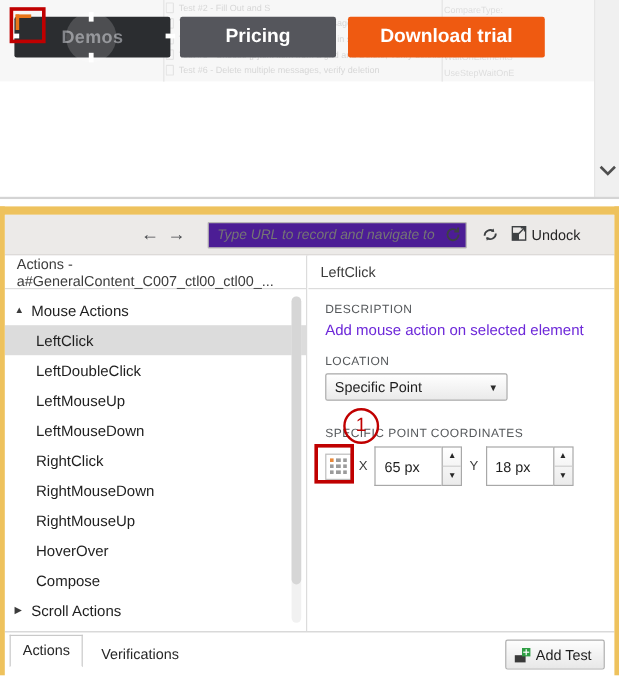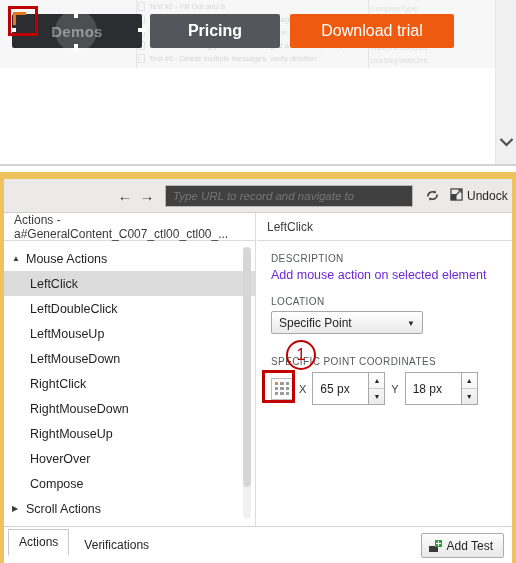--- a/index.html
+++ b/index.html
@@ -82,21 +82,21 @@
   .btn-pricing {
     position: absolute; left: 150px; top: 14px; width: 130px; height: 34px;
     background: #55565c; border-radius: 2px;
     display: flex; align-items: center; justify-content: center;
     color: #ffffff; font-size: 16px; font-weight: bold;
   }
   .btn-download {
     position: absolute; left: 290px; top: 14px; width: 164px; height: 34px;
     background: #ef5a11; border-radius: 2px;
     display: flex; align-items: center; justify-content: center;
-    color: #ffffff; font-size: 16px; font-weight: normal;
+    color: #ffffff; font-size: 16px; font-weight: bold;
   }
 
   
   .page-scroll {
     position: absolute; right: 0; top: 0; width: 21px; height: 166px;
     background: #f0f0f0; border-left: 1px solid #e6e6e6;
   }
   .page-scroll-arrow {
     position: absolute; left: 0; top: 133px; width: 21px; height: 18px;
     display: flex; align-items: center; justify-content: center;
@@ -126,22 +126,22 @@
     position: absolute; left: 4px; top: 179px; width: 508px; height: 34px;
     background: #eceae8; border-bottom: 1px solid #d2d0ce;
     display: flex; align-items: center;
   }
   .nav-arrow {
     width: 22px; height: 22px; color: #44474a; font-size: 15px;
     display: flex; align-items: center; justify-content: center;
   }
   .nav-back { margin-left: 110px; }
   .url-box {
-    position: relative; margin-left: 7px; width: 248px; height: 22px;
-    background: #404040; border: 1px solid #b9b7b5; border-radius: 1px;
+    position: relative; margin-left: 15px; width: 216px; height: 22px;
+    background: #4c1d95; border: 1px solid #b9b7b5; border-radius: 1px;
     display: flex; align-items: center;
   }
   .url-box input {
     flex: 1; border: 0; outline: 0; background: transparent;
     font-family: "Liberation Sans", sans-serif;
     font-size: 11.5px; font-style: italic; color: #8b8b8b;
     padding-left: 7px;
   }
   .url-refresh {
     width: 22px; height: 20px; display: flex; align-items: center;

